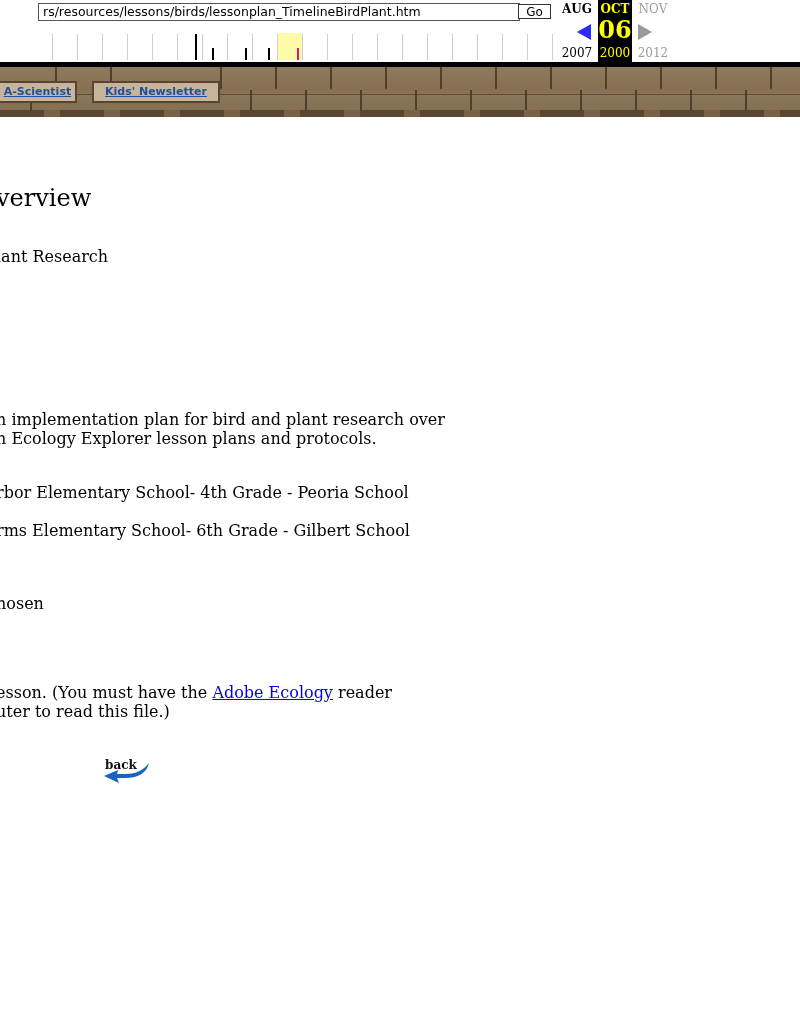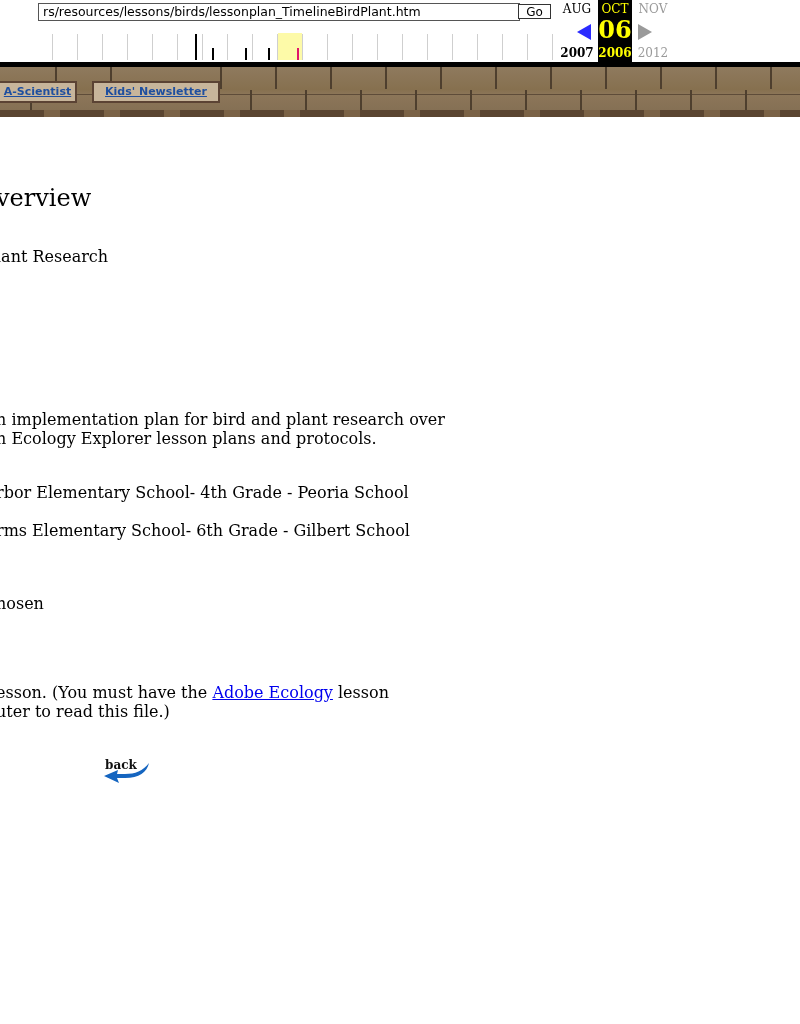--- a/index.html
+++ b/index.html
@@ -8,22 +8,22 @@
   
   .wb-bar { position: absolute; left: 0; top: 0; width: 786px; height: 62px; background: #fff; margin-left: 42px; }
   .wb-url { position: absolute; left: -4px; top: 3px; width: 472px; height: 16px; border: 1px solid #555; font-family: "DejaVu Sans", sans-serif; font-size: 12.5px; line-height: 16px; padding: 0 4px; box-sizing: content-box; color: #000; background: #fff; white-space: nowrap; overflow: hidden; }
   .wb-go { position: absolute; left: 476px; top: 4px; width: 33px; height: 15px; border: 1px solid #333; background: #fff; font-family: "DejaVu Sans", sans-serif; font-size: 12px; line-height: 15px; text-align: center; padding: 0; cursor: pointer; }
   .wb-timeline { position: absolute; left: 0; top: 30px; width: 512px; height: 30px; }
   .wb-grid { position: absolute; top: 4px; width: 1px; height: 26px; background: #cfcfcf; }
   .wb-highlight { position: absolute; left: 236px; top: 3px; width: 24px; height: 27px; background: #fdfaa8; }
   .wb-cap { position: absolute; bottom: 0; width: 2px; background: #000; }
   .wb-cap.red { background: #e0156a; }
   .wb-col { position: absolute; top: 0; height: 62px; width: 40px; text-align: center; }
-  .wb-col .m { position: absolute; left: 0; right: 0; top: 2px; font-size: 12px; font-weight: normal; }
-  .wb-col .y { position: absolute; left: 0; right: 0; top: 46px; font-size: 12px; font-weight: bold; }
+  .wb-col .m { position: absolute; left: 0; right: 0; top: 2px; font-size: 12px; font-weight: bold; }
+  .wb-col .y { position: absolute; left: 0; right: 0; top: 46px; font-size: 12px; font-weight: normal; }
   .wb-col.prev { left: 515px; }
   .wb-col.prev .m, .wb-col.prev .y { color: #000; }
   .wb-col.cur { left: 556px; width: 34px; background: #000; }
   .wb-col.cur .m, .wb-col.cur .y { color: #ffff00; }
   .wb-col.cur .d { position: absolute; left: 0; right: 0; top: 15px; font-size: 24px; font-weight: bold; color: #ffff00; line-height: 30px; }
   .wb-col.next { left: 591px; }
   .wb-col.next .m, .wb-col.next .y { color: #9a9a9a; font-weight: normal; }
   .arrow-left { position: absolute; left: 535px; top: 24px; width: 0; height: 0; border-top: 8px solid transparent; border-bottom: 8px solid transparent; border-right: 14px solid #2b2bff; cursor: pointer; }
   .arrow-right { position: absolute; left: 596px; top: 24px; width: 0; height: 0; border-top: 8px solid transparent; border-bottom: 8px solid transparent; border-left: 14px solid #9a9a9a; }
   .wb-rule { position: absolute; left: 0; top: 62px; width: 800px; height: 5px; background: #000; }
@@ -94,21 +94,21 @@
   </div>
 
   <div class="wb-col prev">
     <div class="m">AUG</div>
     <div class="y">2007</div>
   </div>
   <div class="arrow-left"></div>
   <div class="wb-col cur">
     <div class="m">OCT</div>
     <div class="d">06</div>
-    <div class="y">2006</div>
+    <div class="y">2000</div>
   </div>
   <div class="arrow-right"></div>
   <div class="wb-col next">
     <div class="m">NOV</div>
     <div class="y">2012</div>
   </div>
 </div>
 <div class="wb-rule"></div>
 
 <div class="nav-band">
@@ -154,21 +154,21 @@
     <div>n implementation plan for bird and plant research over</div>
     <div>n Ecology Explorer lesson plans and protocols.</div>
   </div>
 
   <div class="para p2">rbor Elementary School- 4th Grade - Peoria School</div>
   <div class="para p3">rms Elementary School- 6th Grade - Gilbert School</div>
 
   <div class="para p4">hosen</div>
 
   <div class="para p5">
-    <div><span>esson. (You must have the </span><a>Adobe Ecology</a><span> lesson</span></div>
+    <div><span>esson. (You must have the </span><a>Adobe Ecology</a><span> reader</span></div>
     <div>uter to read this file.)</div>
   </div>
 
   <div class="back-btn">
     <svg width="48" height="26" viewBox="0 0 48 26">
       <path d="M46 5 C44 14 36 20 22 20 L14 20 L16 25 L1 18 L15 12 L14 16 L22 16 C32 16 40 13 46 5 Z" fill="#1565c0"></path>
       <text x="2" y="11" font-family="DejaVu Serif, serif" font-size="12" font-weight="bold" fill="#111">back</text>
     </svg>
   </div>
 </div>

